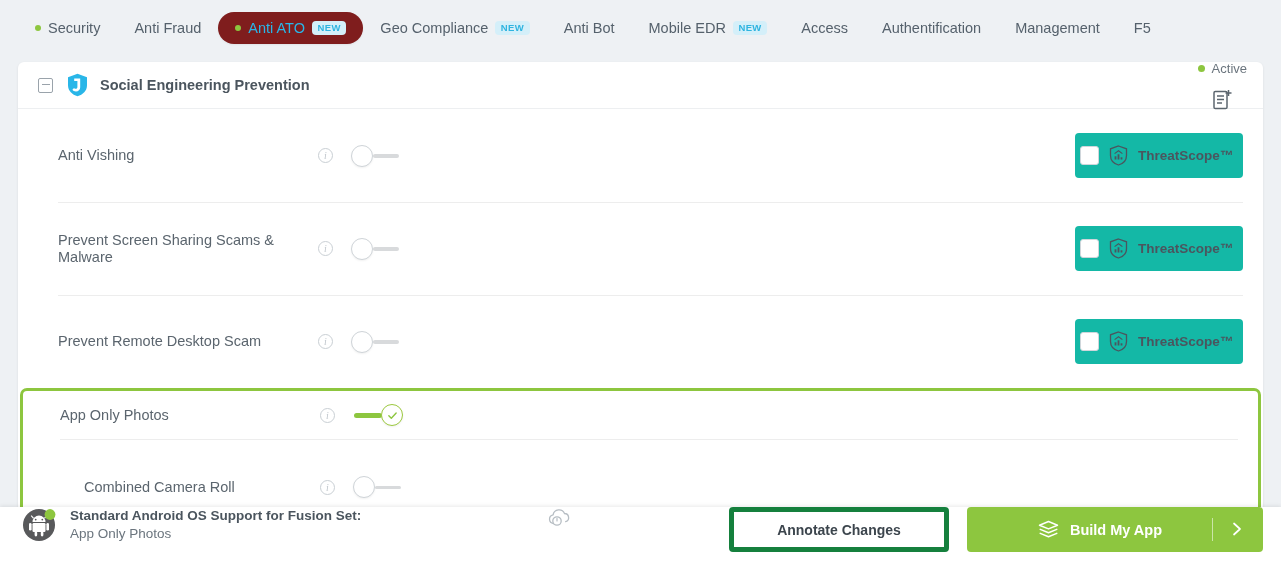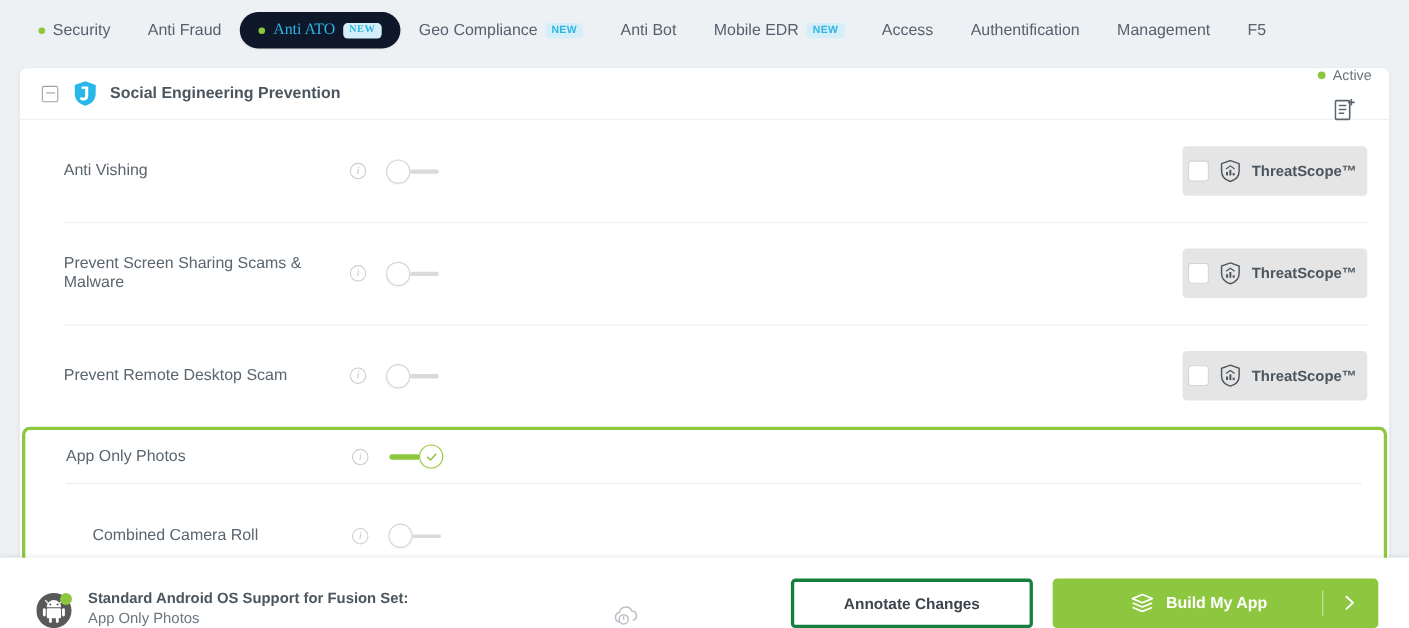--- a/index.html
+++ b/index.html
@@ -26,24 +26,23 @@
     gap: 7px;
     font-size: 14.5px;
     color: #55616c;
     padding: 8px 17px;
     border-radius: 20px;
     white-space: nowrap;
     cursor: pointer;
     text-align: right;
   }
   .nav-item.active {
-    background: #0f172a;
+    background: #7f1d1d;
     color: #29b6e8;
     box-shadow: 0 1px 2px rgba(0,0,0,.06);
-    font-family: Liberation Serif, serif;
   }
   .nav-dot {
     width: 6px; height: 6px; border-radius: 50%;
     background: #8dc63f; flex: none;
   }
   .nav-badge {
     font-size: 9.5px;
     font-weight: bold;
     letter-spacing: .4px;
     color: #2fb4e0;
@@ -177,21 +176,21 @@
     left: auto; right: 0;
     border: 1.6px solid #9cc93f;
     display: flex; align-items: center; justify-content: center;
   }
   .check-svg { width: 11px; height: 11px; }
 
   
   .ts-pill {
     margin-left: auto;
     width: 168px; height: 45px;
-    background: #e5e5e5;
+    background: #14b8a6;
     border-radius: 4px;
     display: flex;
     align-items: center;
     gap: 10px;
     padding: 0 5px;
   }
   .ts-check {
     width: 19px; height: 19px;
     background: #fff;
     border: 1.2px solid #cfd6db;
@@ -220,42 +219,42 @@
   .highlight-group .row + .row::before { left: 37px; }
 
   
   .footer {
     position: absolute;
     left: 0; bottom: 0;
     width: 1281px; height: 64px;
     background: #ffffff;
     box-shadow: 0 -1px 4px rgba(0,0,0,.09);
     display: flex;
-    align-items: flex-end;
-    padding: 0 28px;
+    align-items: flex-start;
+    padding: 0 18px;
     z-index: 5;
   }
   .android-icon { width: 34px; height: 34px; flex: none; margin-left: 5px; }
   .fs-text { margin-left: 13px; line-height: 1.35; }
   .fs-title { font-size: 13.5px; font-weight: bold; color: #4b555e; }
   .fs-sub { font-size: 13.5px; color: #6b757e; }
 
   .saved-wrap {
     margin-left: 186px;
     display: flex; align-items: center; gap: 12px;
   }
   .saved-text { line-height: 1.35; }
   .saved-label { font-size: 12.5px; color: #9aa3ab; }
   .saved-value { font-size: 13px; color: #7b848c; }
 
   .btn-annotate {
     margin-left: auto;
     width: 220px; height: 45px;
     background: #fff;
-    border: 3px solid #15803d;
+    border: 5px solid #15803d;
     border-radius: 4px;
     font-size: 14px;
     font-weight: bold;
     color: #3c454d;
     cursor: pointer;
     font-family: "Liberation Sans", sans-serif;
   }
   .btn-build {
     margin-left: 18px;
     width: 296px; height: 45px;

